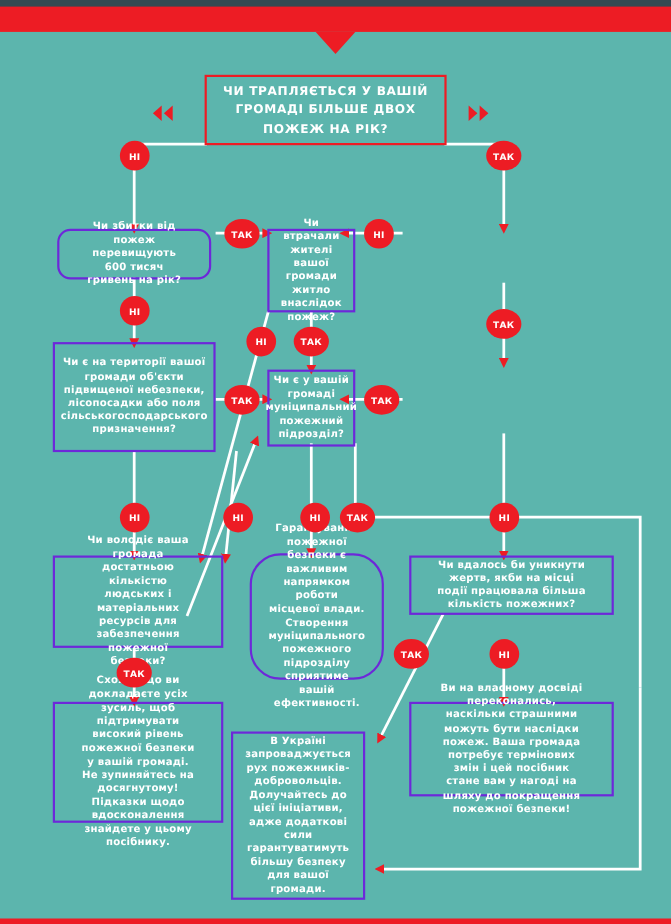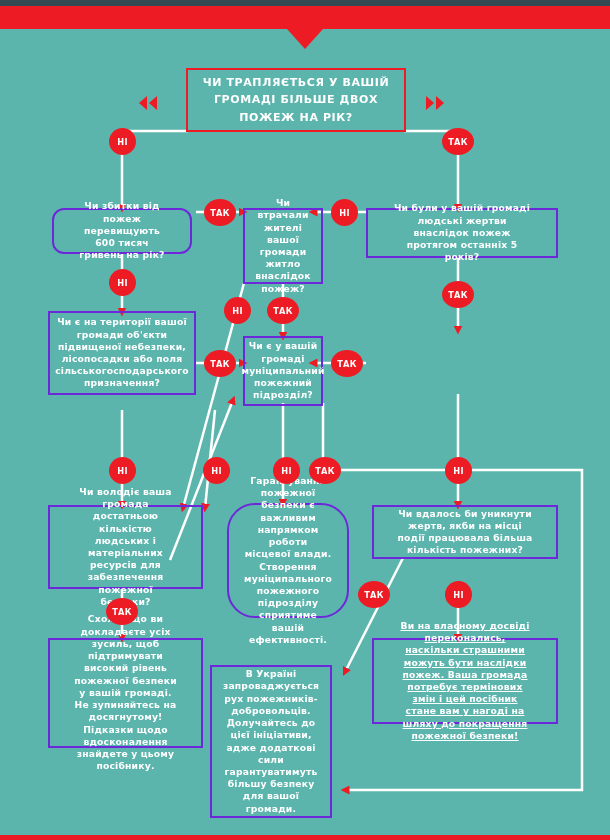--- a/index.html
+++ b/index.html
@@ -162,41 +162,40 @@
       <i></i>
     </div>
 
   <div class="node root" style="left:186px; top:68px; width:220px; height:64px;">ЧИ ТРАПЛЯЄТЬСЯ
 У ВАШІЙ ГРОМАДІ
 БІЛЬШЕ ДВОХ ПОЖЕЖ НА РІК?</div>
 
   <div class="node q" style="left:52px; top:208px; width:140px; height:46px;border-radius:12px;">Чи збитки від пожеж перевищують
 600 тисяч гривень на рік?</div>
 
-  <div class="node q" style="left:48px; top:311px; width:148px; height:84px;">Чи є на території вашої громади об'єкти підвищеної небезпеки,
+  <div class="node q" style="left:48px; top:311px; width:148px; height:100px;">Чи є на території вашої громади об'єкти підвищеної небезпеки,
 лісопосадки або поля сільськогосподарського призначення?</div>
 
   <div class="node q" style="left:243px; top:208px; width:80px; height:76px;">Чи втрачали жителі вашої громади житло внаслідок пожеж?</div>
 
   <div class="node q" style="left:243px; top:336px; width:80px; height:70px;">Чи є у вашій громаді муніципальний пожежний підрозділ?</div>
 
-  <div class="node q" style="left:366px; top:208px; width:192px; height:50px;">Чи були у вашій громаді людські жертви внаслідок пожеж протягом останніх 5 років?</div>
 
 
   <div class="node q" style="left:48px; top:505px; width:155px; height:84px;">Чи володіє ваша громада достатньою кількістю людських і матеріальних ресурсів для забезпечення пожежної безпеки?</div>
 
   <div class="node q" style="left:372px; top:505px; width:186px; height:54px;">Чи вдалось би уникнути жертв, якби на місці події працювала більша кількість пожежних?</div>
 
   <div class="node msg" style="left:227px; top:503px; width:122px; height:115px;border-radius:28px;">Гарантування пожежної безпеки є важливим напрямком роботи місцевої влади. Створення муніципального пожежного підрозділу сприятиме вашій ефективності.</div>
 
   <div class="node msg" style="left:48px; top:638px; width:155px; height:110px;">Схоже, що ви докладаєте усіх зусиль, щоб підтримувати високий рівень пожежної безпеки у вашій громаді. Не зупиняйтесь на досягнутому! Підказки щодо вдосконалення знайдете у цьому посібнику.</div>
 
   <div class="node msg" style="left:210px; top:665px; width:122px; height:153px;">В Україні запроваджується рух пожежників-добровольців. Долучайтесь до цієї ініціативи, адже додаткові сили гарантуватимуть більшу безпеку для вашої громади.</div>
 
-  <div class="node msg" style="left:372px; top:638px; width:186px; height:86px;text-decoration:underline;">Ви на власному досвіді переконались, наскільки страшними можуть бути наслідки пожеж. Ваша громада потребує термінових змін і цей посібник стане вам у нагоді на шляху до покращення пожежної безпеки!</div>
+  <div class="node msg" style="left:372px; top:638px; width:186px; height:86px;">Ви на власному досвіді переконались, наскільки страшними можуть бути наслідки пожеж. Ваша громада потребує термінових змін і цей посібник стане вам у нагоді на шляху до покращення пожежної безпеки!</div>
 
   <div class="badge" style="left:109px; top:128px;">НІ</div>
   <div class="badge wide" style="left:442px; top:128px;">ТАК</div>
 
   <div class="badge wide" style="left:204px; top:199px;">ТАК</div>
   <div class="badge" style="left:331px; top:199px;">НІ</div>
 
   <div class="badge" style="left:109px; top:269px;">НІ</div>
 
   <div class="badge" style="left:224px; top:297px;">НІ</div>

